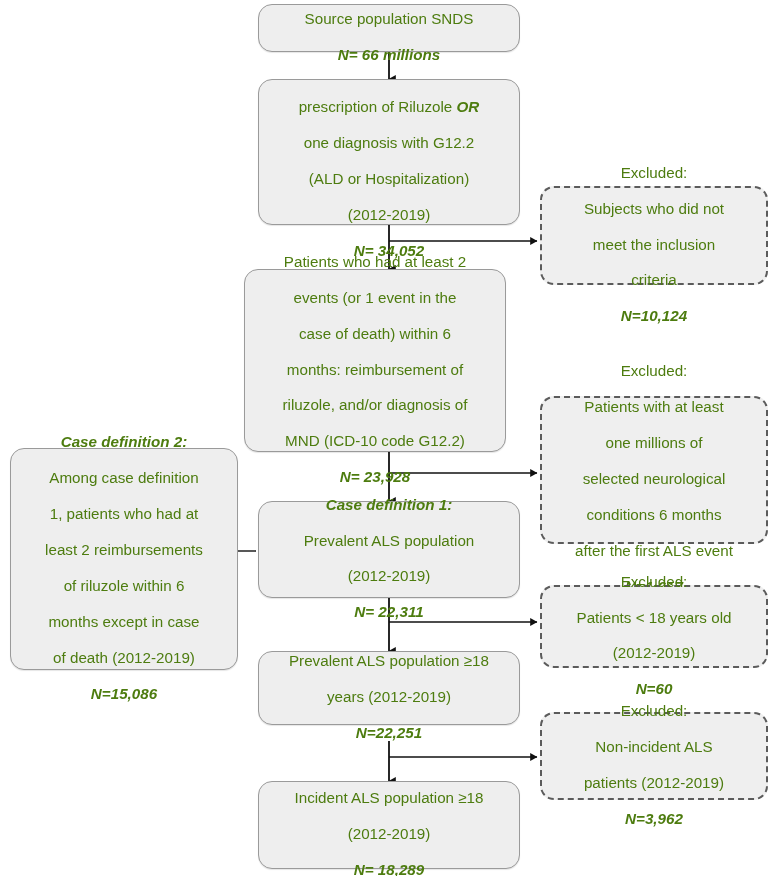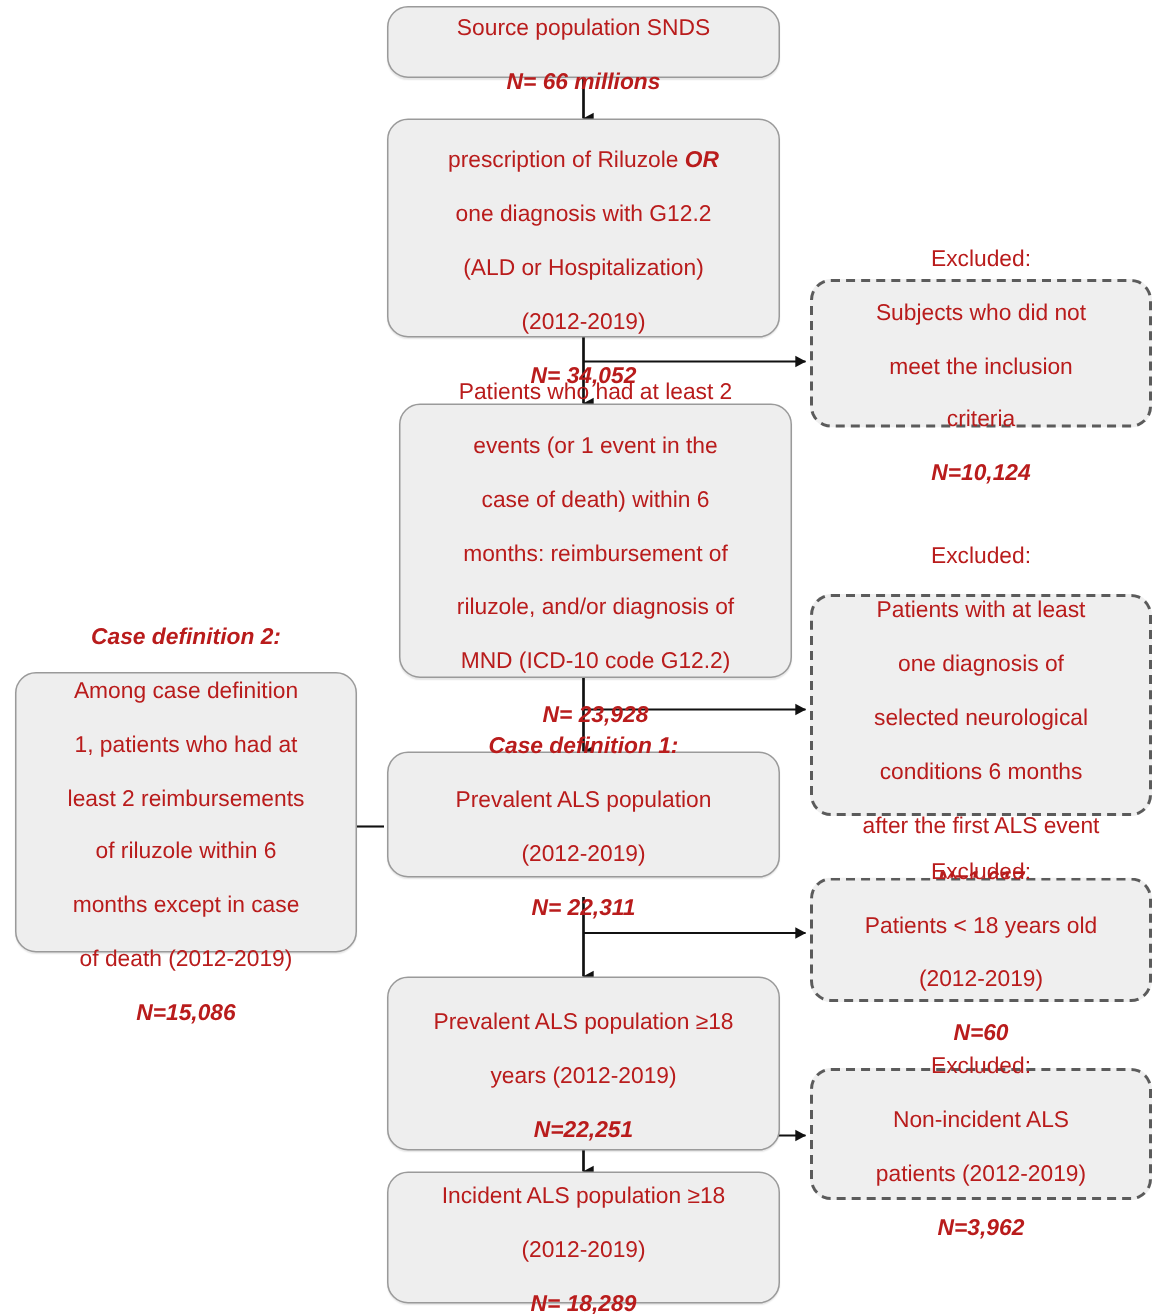--- a/index.html
+++ b/index.html
@@ -29,21 +29,21 @@
   .node {
     position: absolute;
     box-sizing: border-box;
     background: #eeeeee;
     border: 1.6px solid #9a9a9a;
     border-radius: 14px;
     display: flex;
     align-items: center;
     justify-content: center;
     text-align: center;
-    color: #b91c1c;
+    color: #4d7c0f;
     font-size: 15.2px;
     line-height: 1.18;
     padding: 4px 8px;
     box-shadow: 0 1px 1px rgba(0,0,0,0.10);
   }
   .node.excluded {
     border: 2.4px dashed #5b5b5b;
     box-shadow: none;
     background: #efefef;
   }
@@ -116,76 +116,76 @@
   <div class="node excluded" style="left:540px; top:186px; width:228px; height:99px;">
     <div class="txt">
       <span>Excluded:</span><br>
       <span>Subjects who did not</span><br>
       <span>meet the inclusion</span><br>
       <span>criteria</span><br>
       <b>N=10,124</b>
     </div>
   </div>
 
-  <div class="node" style="left:266px; top:269px; width:262px; height:183px;">
+  <div class="node" style="left:244px; top:269px; width:262px; height:183px;">
     <div class="txt">
       <span>Patients who had at least 2</span><br>
       <span>events (or 1 event in the</span><br>
       <span>case of death) within 6</span><br>
       <span>months: reimbursement of</span><br>
       <span>riluzole, and/or diagnosis of</span><br>
       <span>MND (ICD-10 code G12.2)</span><br>
       <b>N= 23,928</b>
     </div>
   </div>
 
   <div class="node excluded" style="left:540px; top:396px; width:228px; height:148px;">
     <div class="txt">
       <span>Excluded:</span><br>
       <span>Patients with at least</span><br>
-      <span>one diagnosis of</span><br>
+      <span>one millions of</span><br>
       <span>selected neurological</span><br>
       <span>conditions 6 months</span><br>
       <span>after the first ALS event</span><br>
       <b>N=1,617</b>
     </div>
   </div>
 
-  <div class="node" style="left:10px; top:448px; width:228px; height:187px;">
+  <div class="node" style="left:10px; top:448px; width:228px; height:222px;">
     <div class="txt">
       <b>Case definition 2:</b><br>
       <span>Among case definition</span><br>
       <span>1, patients who had at</span><br>
       <span>least 2 reimbursements</span><br>
       <span>of riluzole within 6</span><br>
       <span>months except in case</span><br>
       <span>of death (2012-2019)</span><br>
       <b>N=15,086</b>
     </div>
   </div>
 
-  <div class="node" style="left:258px; top:501px; width:262px; height:84px;">
+  <div class="node" style="left:258px; top:501px; width:262px; height:97px;">
     <div class="txt">
       <b>Case definition 1:</b><br>
       <span>Prevalent ALS population</span><br>
       <span>(2012-2019)</span><br>
       <b>N= 22,311</b>
     </div>
   </div>
 
   <div class="node excluded" style="left:540px; top:585px; width:228px; height:83px;">
     <div class="txt">
       <span>Excluded:</span><br>
       <span>Patients &lt; 18 years old</span><br>
       <span>(2012-2019)</span><br>
       <b>N=60</b>
     </div>
   </div>
 
-  <div class="node" style="left:258px; top:651px; width:262px; height:116px;">
+  <div class="node" style="left:258px; top:651px; width:262px; height:74px;">
     <div class="txt">
       <span>Prevalent ALS population ≥18</span><br>
       <span>years (2012-2019)</span><br>
       <b>N=22,251</b>
     </div>
   </div>
 
   <div class="node excluded" style="left:540px; top:712px; width:228px; height:88px;">
     <div class="txt">
       <span>Excluded:</span><br>

